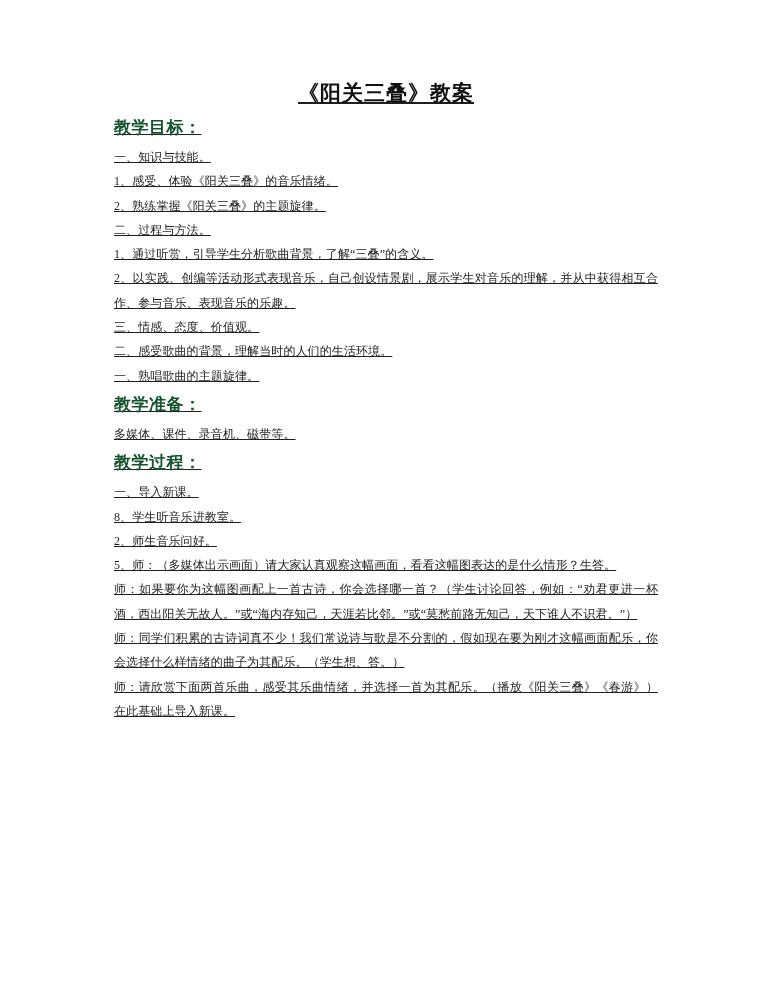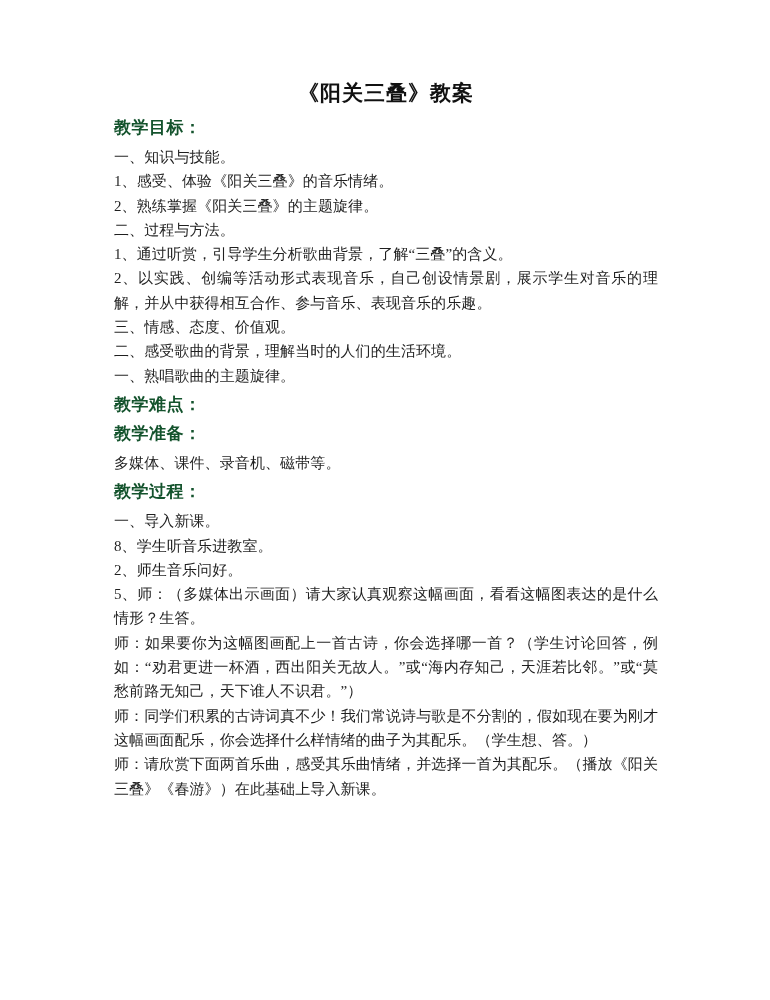--- a/index.html
+++ b/index.html
@@ -11,20 +11,21 @@
     font-family: "Liberation Serif", "DejaVu Serif", serif;
     color: #1f1f1f;
     overflow: hidden;
   }
   .page {
     box-sizing: border-box;
     width: 770px;
     height: 1000px;
     padding: 78px 112px 0 114px;
     background: #ffffff;
+    text-decoration: underline;
   }
   .doc-title {
     font-size: 21px;
     font-weight: 700;
     line-height: 30px;
     text-align: center;
     letter-spacing: 1px;
     margin: 0 0 8px 0;
     color: #111111;
   }
@@ -33,21 +34,21 @@
   }
   .section-heading {
     font-size: 17px;
     font-weight: 700;
     line-height: 24px;
     letter-spacing: 0.5px;
     margin: 5px 0;
     color: #14532d;
   }
   .para {
-    font-size: 15px;
+    font-size: 12px;
     line-height: 24.3px;
     margin: 0;
     text-align: justify;
     letter-spacing: 0.1px;
     color: #1f1f1f;
     word-break: break-all;
   }
 </style>
 </head>
 <body>
@@ -66,21 +67,20 @@
     <p class="para">2、以实践、创编等活动形式表现音乐，自己创设情景剧，展示学生对音乐的理解，并从中获得相互合作、参与音乐、表现音乐的乐趣。</p>
     <p class="para">三、情感、态度、价值观。</p>
   </div>
 
   <div class="section">
     <p class="para">二、感受歌曲的背景，理解当时的人们的生活环境。</p>
     <p class="para">一、熟唱歌曲的主题旋律。</p>
   </div>
 
   <div class="section">
-    <h2 class="section-heading">教学难点：</h2>
   </div>
 
   <div class="section">
     <h2 class="section-heading">教学准备：</h2>
     <p class="para">多媒体、课件、录音机、磁带等。</p>
   </div>
 
   <div class="section">
     <h2 class="section-heading">教学过程：</h2>
     <p class="para">一、导入新课。</p>

